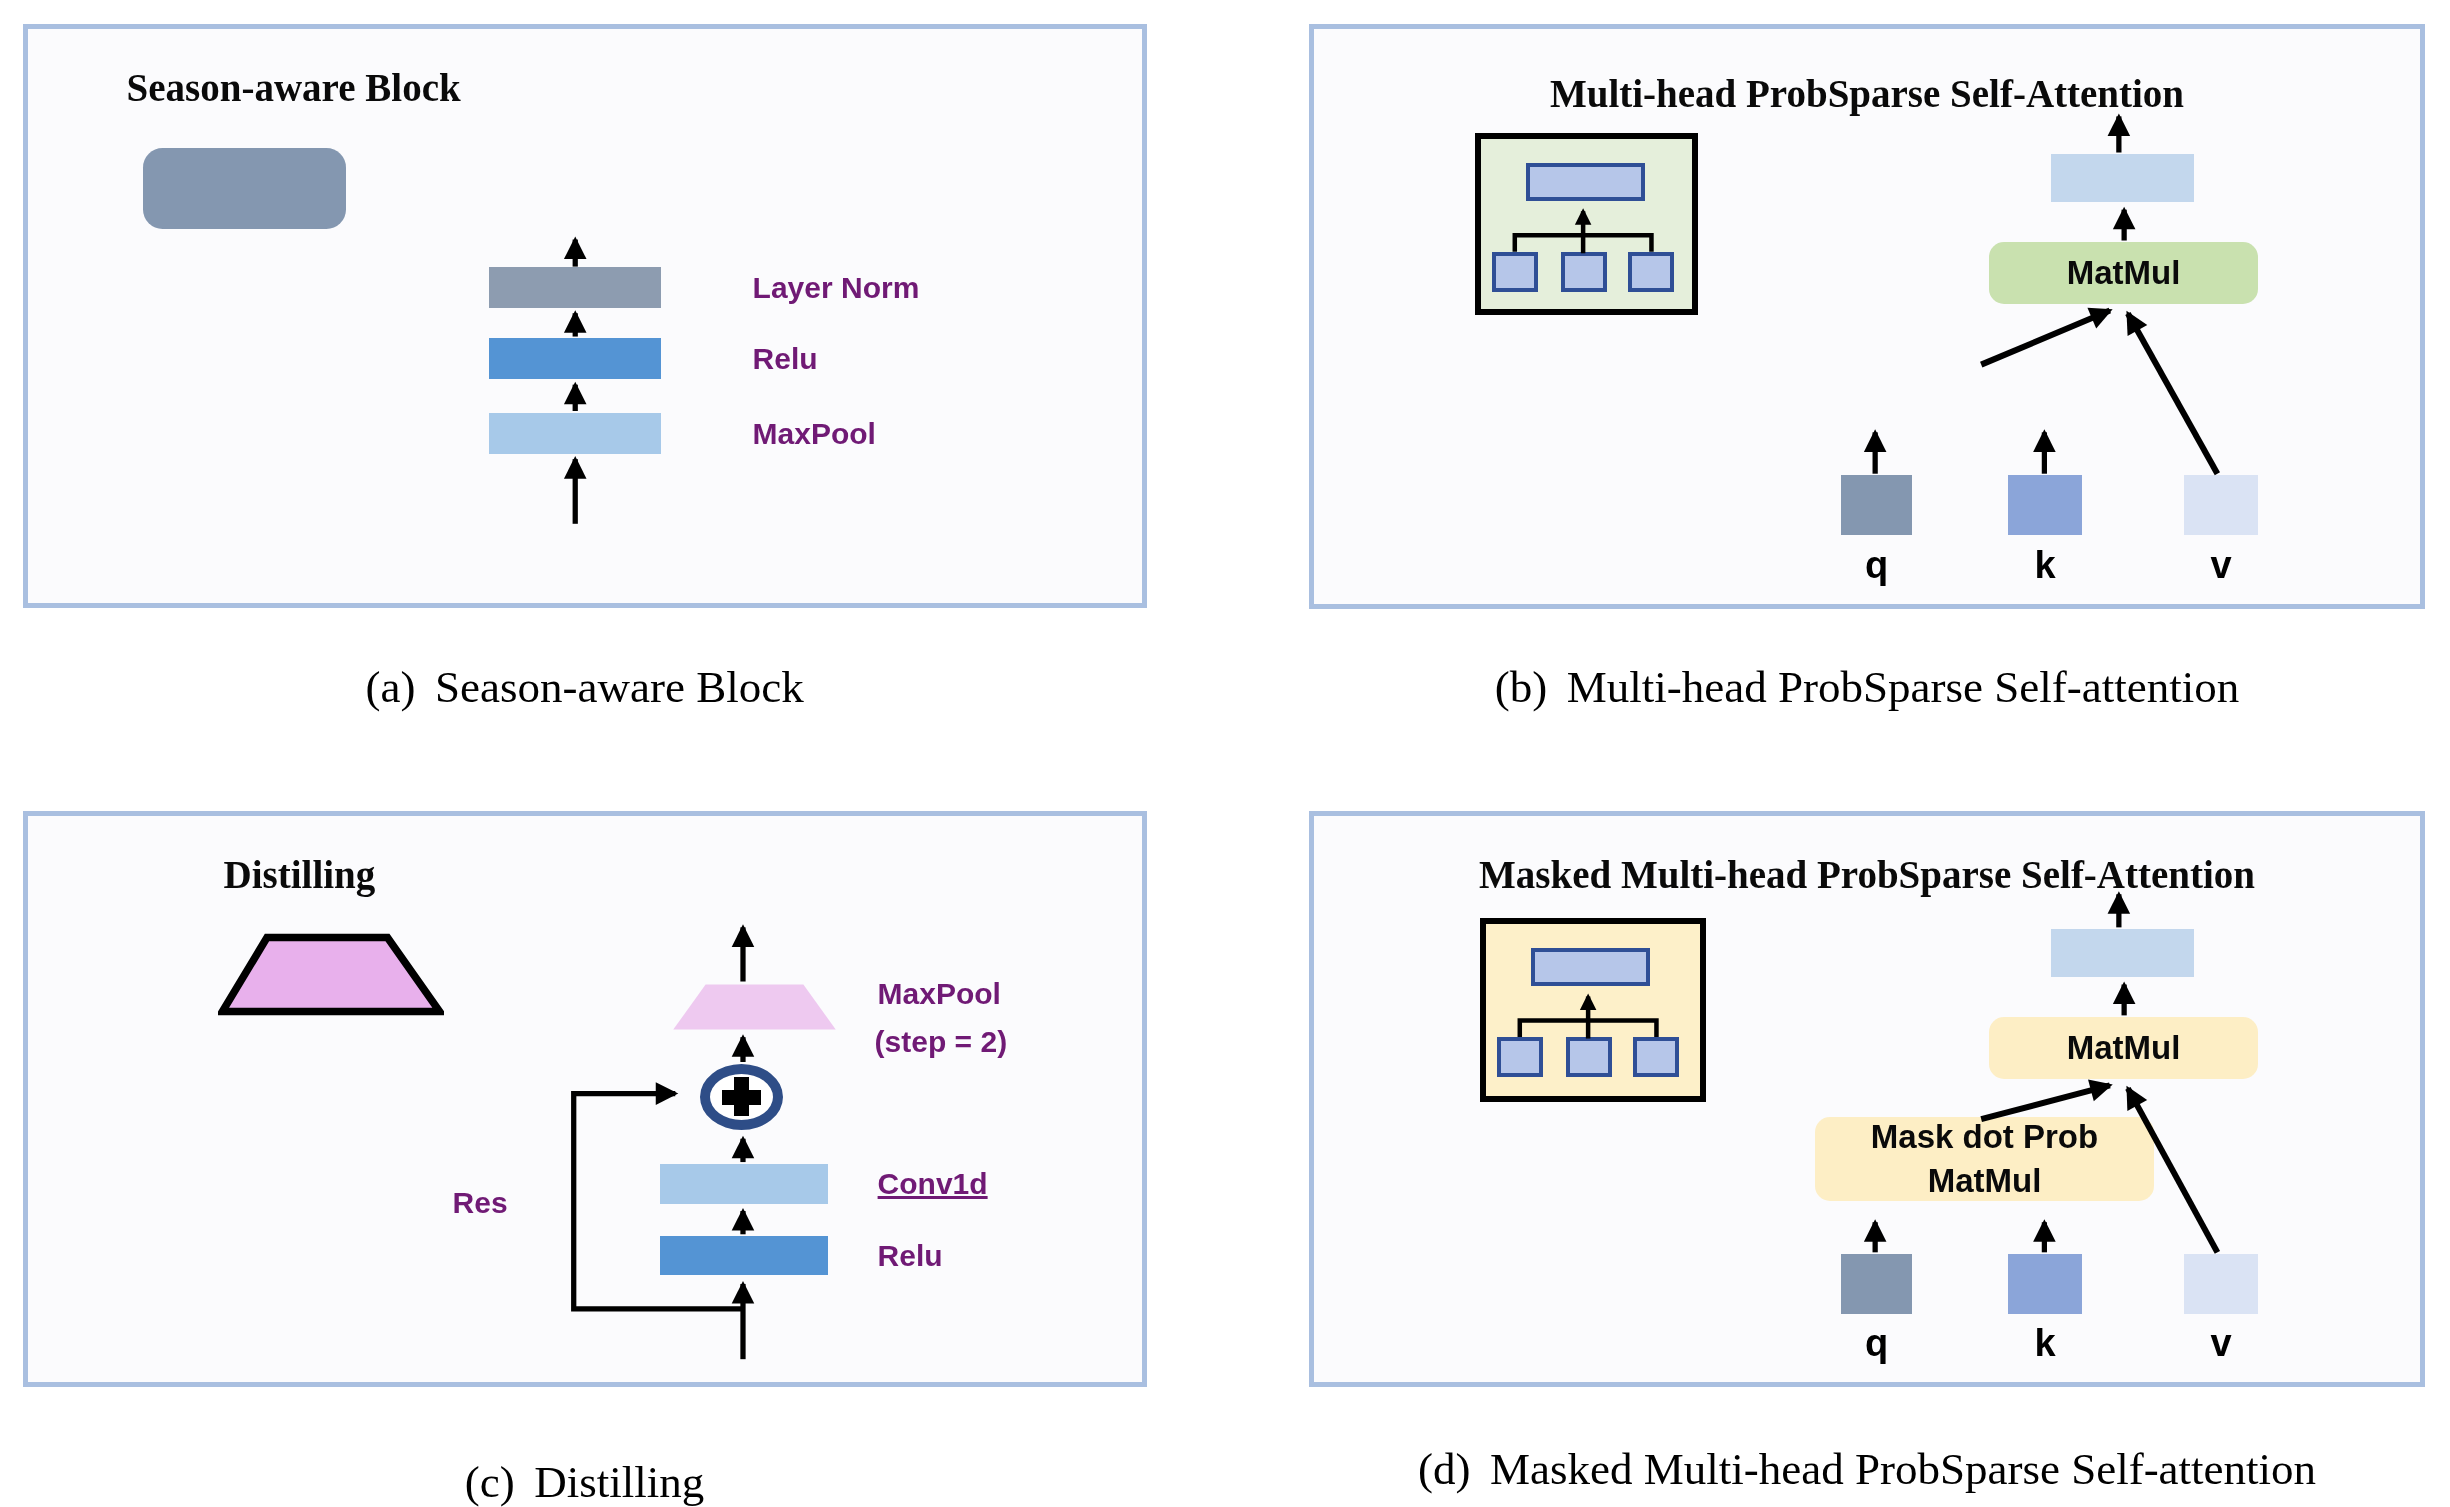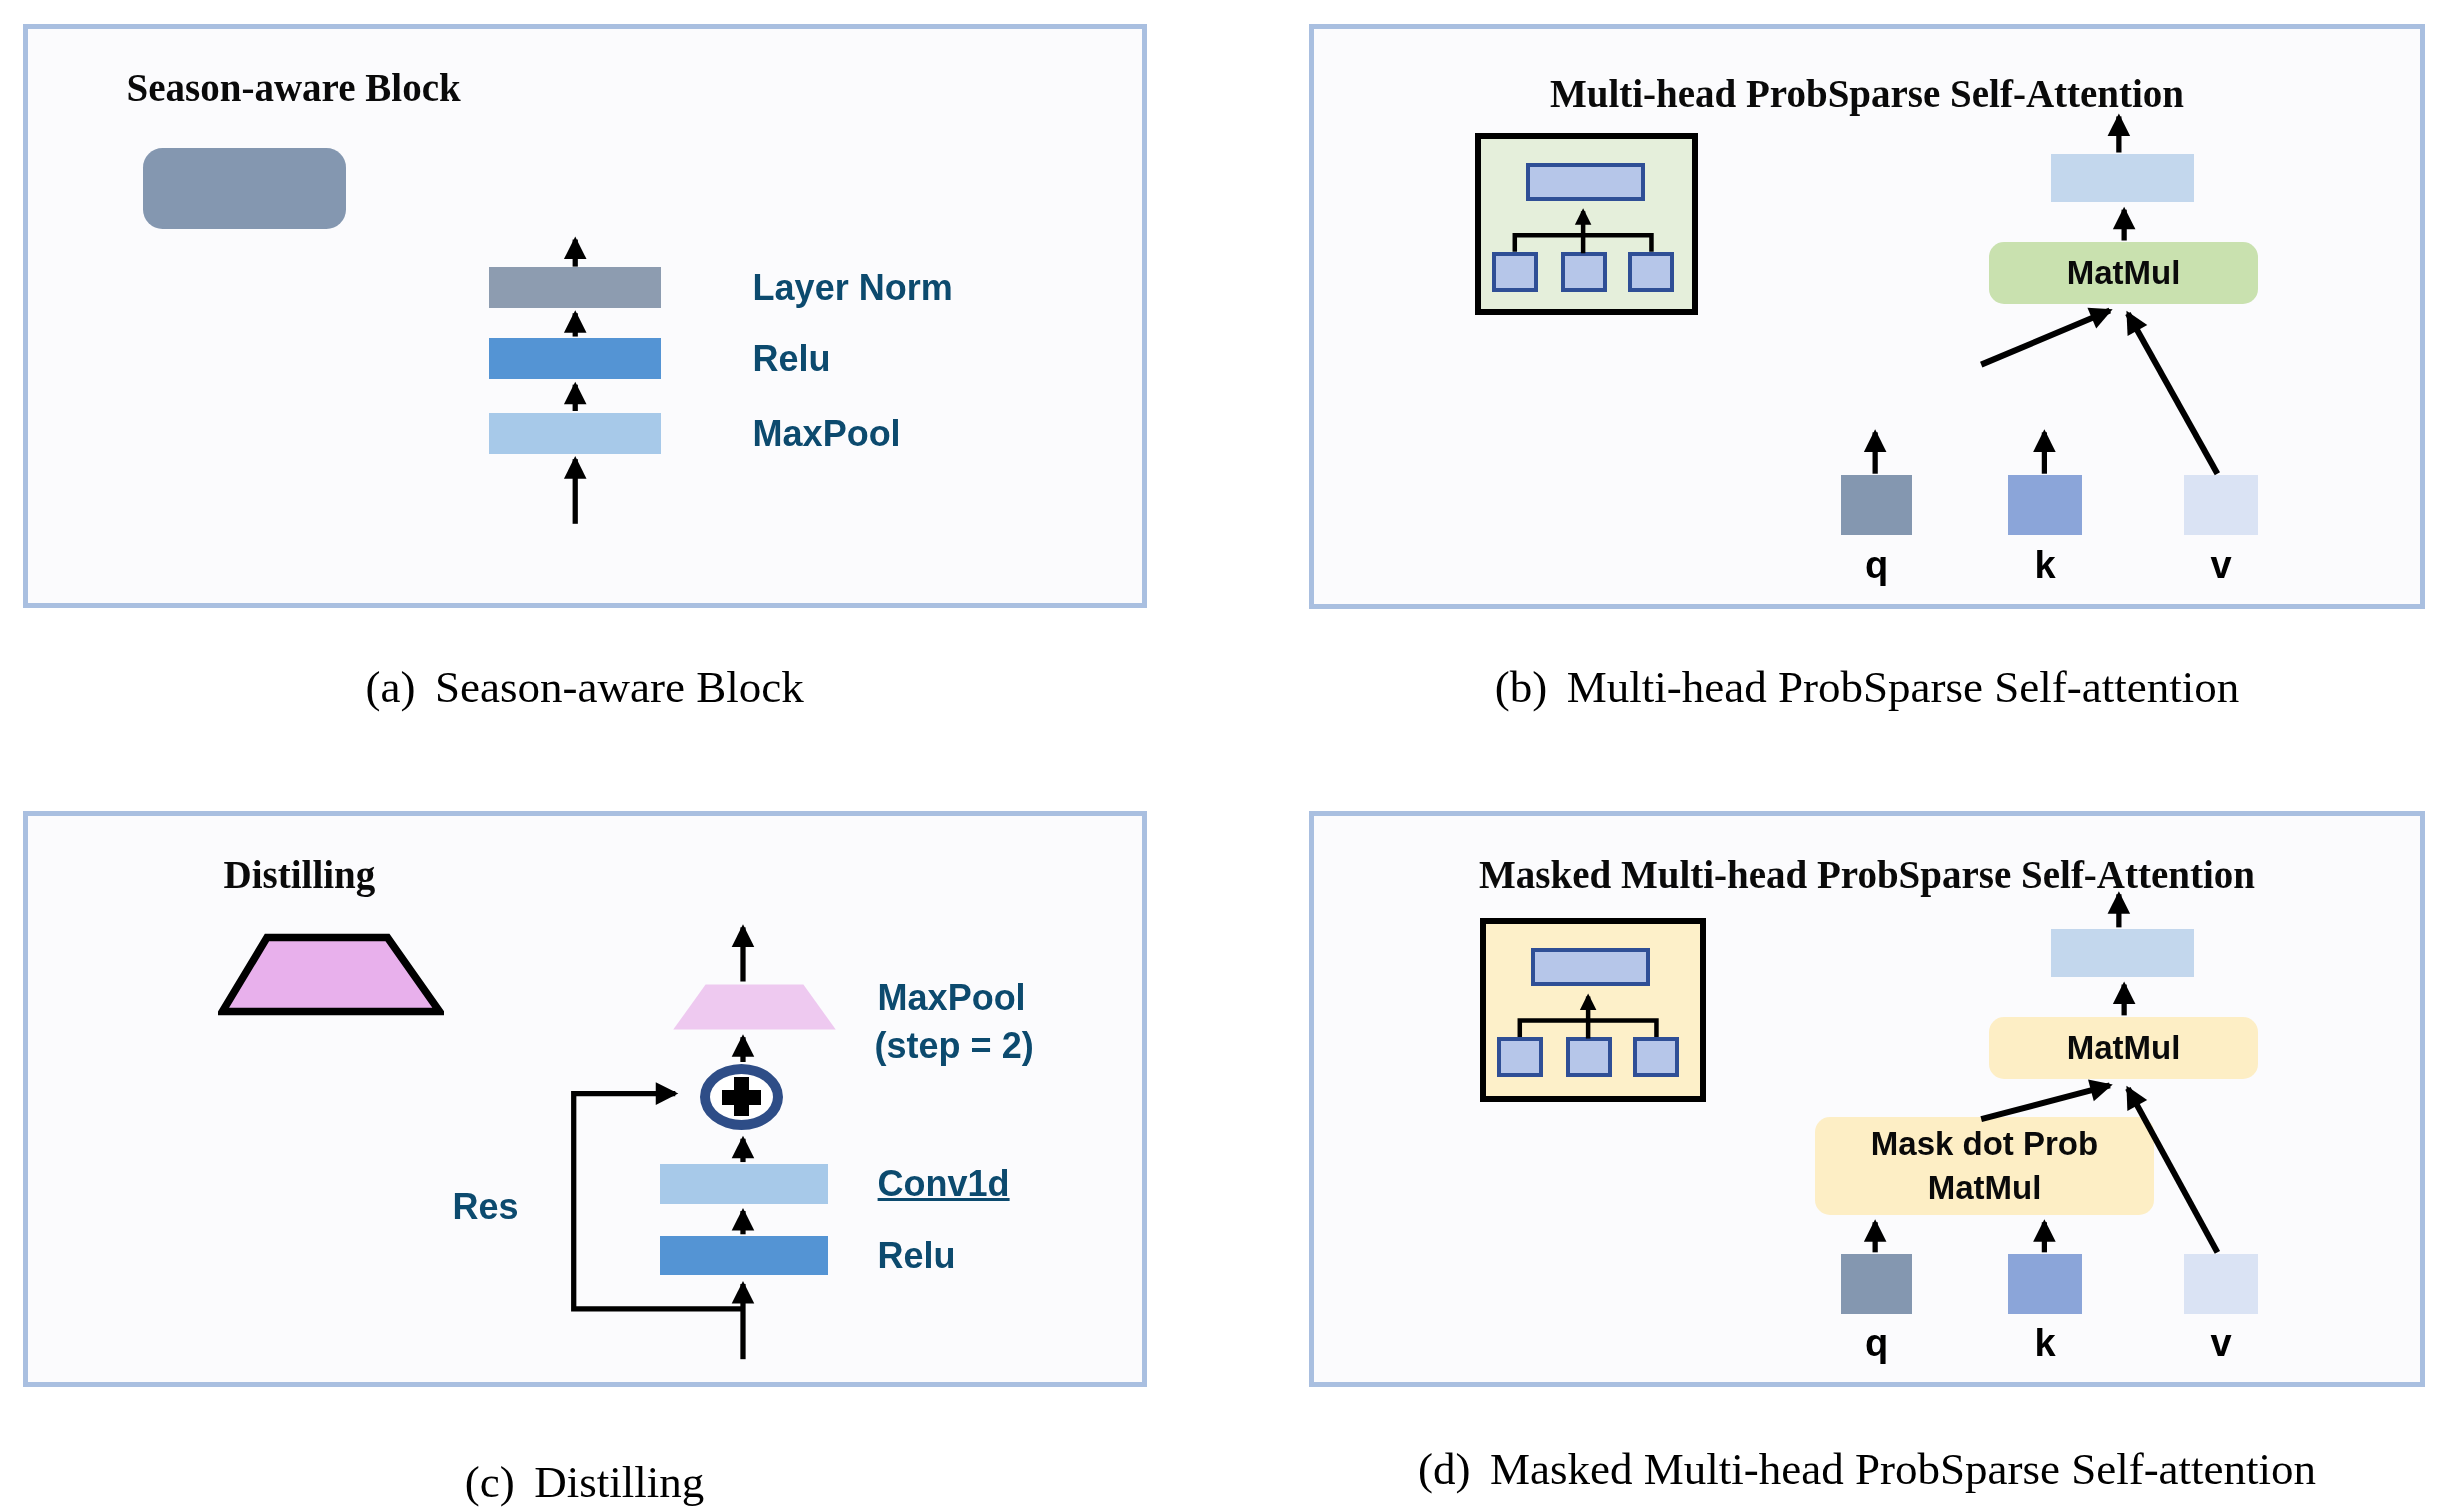--- a/index.html
+++ b/index.html
@@ -14,21 +14,21 @@
   .panel{position:absolute;border:5.3px solid var(--panel-border);background:var(--panel-bg);box-sizing:border-box;}
   #panel-a{left:22.6px;top:24px;width:1124px;height:584px;}
   #panel-b{left:1309px;top:24px;width:1116px;height:585px;}
   #panel-c{left:22.6px;top:811px;width:1124px;height:576px;}
   #panel-d{left:1309px;top:811px;width:1116px;height:576px;}
   .abs{position:absolute;}
   .ptitle{font-family:"Liberation Serif",serif;font-weight:700;font-size:39px;color:#0a0a0a;white-space:nowrap;}
   .ptitle.centered{left:0;width:100%;text-align:center;}
   .caption{position:absolute;font-family:"Liberation Serif",serif;font-size:45px;color:#000;text-align:center;white-space:nowrap;}
   .caption .cpfx{margin-right:19.6px;}
-  .lbl{font-weight:700;font-size:36px;color:#0c4a6e;white-space:nowrap;}
+  .lbl{font-weight:700;font-size:30px;color:#701a75;white-space:nowrap;}
   .boxlbl{font-weight:700;font-size:33px;color:#0a0a0a;}
   .rect{position:absolute;}
   .flex{display:flex;align-items:center;justify-content:center;}
   .rbox{position:absolute;border-radius:15px;display:flex;align-items:center;justify-content:center;}
   .qkv{position:absolute;}
   .qkvlbl{position:absolute;font-weight:700;font-size:38px;text-align:center;color:#000;}
   svg.lines{position:absolute;left:0;top:0;pointer-events:none;}
   .mh-icon{position:absolute;border:6px solid #000;box-sizing:border-box;}
   .mh-top{position:absolute;left:45px;top:24px;width:111px;height:30px;border:4.5px solid var(--head-border);background:var(--head-fill);}
   .mh-sq{position:absolute;top:113px;width:38px;height:32px;border:4.5px solid var(--head-border);background:var(--head-fill);}
@@ -164,21 +164,21 @@
         </marker>
       </defs>
       <polyline points="45,150 45,128 227,128 227,150" fill="none" stroke="#000" stroke-width="6"></polyline>
       <line x1="136" y1="152" x2="136" y2="128" stroke="#000" stroke-width="6"></line>
       <line x1="136" y1="128" x2="136" y2="96" stroke="#000" stroke-width="6" marker-end="url(#m-id)"></line>
     </svg>
   </div>
 
   <div class="rect" style="left:737px;top:113px;width:143px;height:48px;background:var(--output-blue);"></div>
   <div class="rbox boxlbl" style="left:675px;top:201px;width:269px;height:62px;background:var(--yellow-box);">MatMul</div>
-  <div class="rbox" style="left:501px;top:301px;width:339px;height:98px;background:var(--yellow-box);flex-direction:column;">
+  <div class="rbox" style="left:501px;top:301px;width:339px;height:84px;background:var(--yellow-box);flex-direction:column;">
     <div class="boxlbl" style="line-height:44px;">Mask dot Prob</div>
     <div class="boxlbl" style="line-height:44px;">MatMul</div>
   </div>
 
   <div class="qkv" style="left:527px;top:438px;width:71px;height:60px;background:var(--slate);"></div>
   <div class="qkv" style="left:694px;top:438px;width:74px;height:60px;background:var(--k-blue);"></div>
   <div class="qkv" style="left:870px;top:438px;width:74px;height:60px;background:var(--v-pale);"></div>
   <div class="qkvlbl" style="left:527px;top:506px;width:71px;">q</div>
   <div class="qkvlbl" style="left:694px;top:506px;width:74px;">k</div>
   <div class="qkvlbl" style="left:870px;top:506px;width:74px;">v</div>

